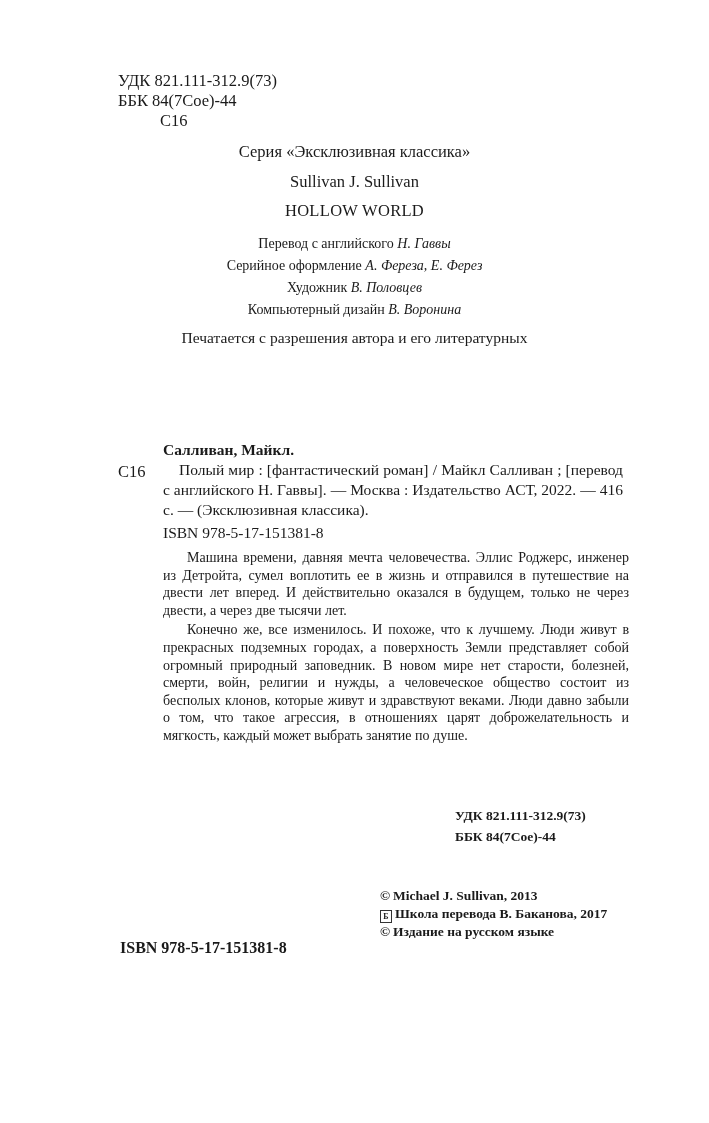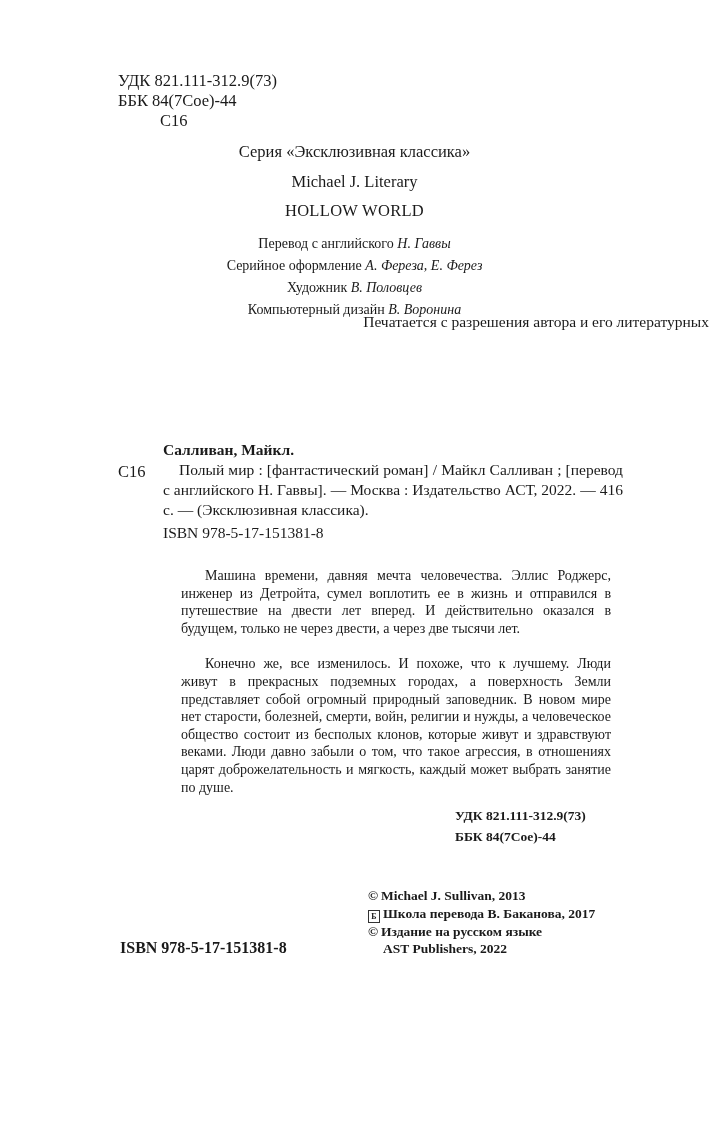--- a/index.html
+++ b/index.html
@@ -7,48 +7,48 @@
          font-family:"Liberation Serif", "DejaVu Serif", serif; color:#1a1a1a; }
   .abs { position:absolute; white-space:nowrap; }
   .top-codes { left:118px; top:71px; font-size:16.5px; line-height:20px; }
   .top-codes .c16 { padding-left:42px; }
   .center { left:0; width:709px; text-align:center; }
   .series { top:142px; font-size:16.5px; }
   .author-en { top:172px; font-size:16.5px; }
   .title-en { top:201px; font-size:16.5px; letter-spacing:0.3px; }
   .credits { top:233px; font-size:14px; line-height:22px; }
   .credits i { font-style:italic; }
-  .permission { top:312px; font-size:15.5px; line-height:20px;text-align:right; }
+  .permission { top:328px; font-size:15.5px; line-height:20px; }
   .c16-left { left:118px; top:462px; font-size:16.5px; }
   .bib { left:163px; top:440px; width:460px; font-size:15.5px; line-height:20px; white-space:normal; }
   .bib .author { font-weight:bold; }
   .bib .entry { text-indent:16px; text-align:justify; }
   .bib .isbn { margin-top:3px; }
   .abstract { left:163px; top:549px; width:466px; font-size:14px; line-height:17.6px; white-space:normal; }
-  .abstract p { margin:18px; text-indent:24px; text-align:justify; }
+  .abstract p { margin:0; text-indent:24px; text-align:justify; }
   .abstract p + p { margin-top:2px; }
   .udc-right { left:455px; top:805px; font-size:13.5px; font-weight:bold; line-height:21px; }
-  .copy { left:368px; top:887px; font-size:13.5px; font-weight:bold; line-height:17.5px; }
+  .copy { left:380px; top:887px; font-size:13.5px; font-weight:bold; line-height:17.5px; }
   .copy .ind { padding-left:15px; }
   .copy .sym { display:inline-block; width:13px; }
   .school-icon { display:inline-block; width:10px; height:11px; border:1px solid #333; font-size:8px;
                  line-height:11px; text-align:center; vertical-align:-1px; margin-right:3px; font-weight:bold; }
   .isbn-bottom { left:120px; top:939px; font-size:16px; font-weight:bold; }
 </style>
 </head>
 <body>
 
 <div class="abs top-codes">
   <div>УДК 821.111-312.9(73)</div>
   <div>ББК 84(7Сое)-44</div>
   <div class="c16">С16</div>
 </div>
 
 <div class="abs center series">Серия «Эксклюзивная классика»</div>
-<div class="abs center author-en">Michael J. Literary</div>
+<div class="abs center author-en">Sullivan J. Sullivan</div>
 <div class="abs center title-en">HOLLOW WORLD</div>
 
 <div class="abs center credits">
   <div><span>Перевод с английского </span><i>Н. Гаввы</i></div>
   <div><span>Серийное оформление </span><i>А. Фереза, Е. Ферез</i></div>
   <div><span>Художник </span><i>В. Половцев</i></div>
   <div><span>Компьютерный дизайн </span><i>В. Воронина</i></div>
 </div>
 
 <div class="abs center permission">
@@ -69,16 +69,15 @@
 
 <div class="abs udc-right">
   <div>УДК 821.111-312.9(73)</div>
   <div>ББК 84(7Сое)-44</div>
 </div>
 
 <div class="abs copy">
   <div><span class="sym">©</span><span>Michael J. Sullivan, 2013</span></div>
   <div><span class="school-icon">Б</span><span>Школа перевода В. Баканова, 2017</span></div>
   <div><span class="sym">©</span><span>Издание на русском языке</span></div>
-  <div class="ind">AST Publishers, 2022</div>
 </div>
 
 <div class="abs isbn-bottom">ISBN 978-5-17-151381-8</div>
 
 </body></html>

